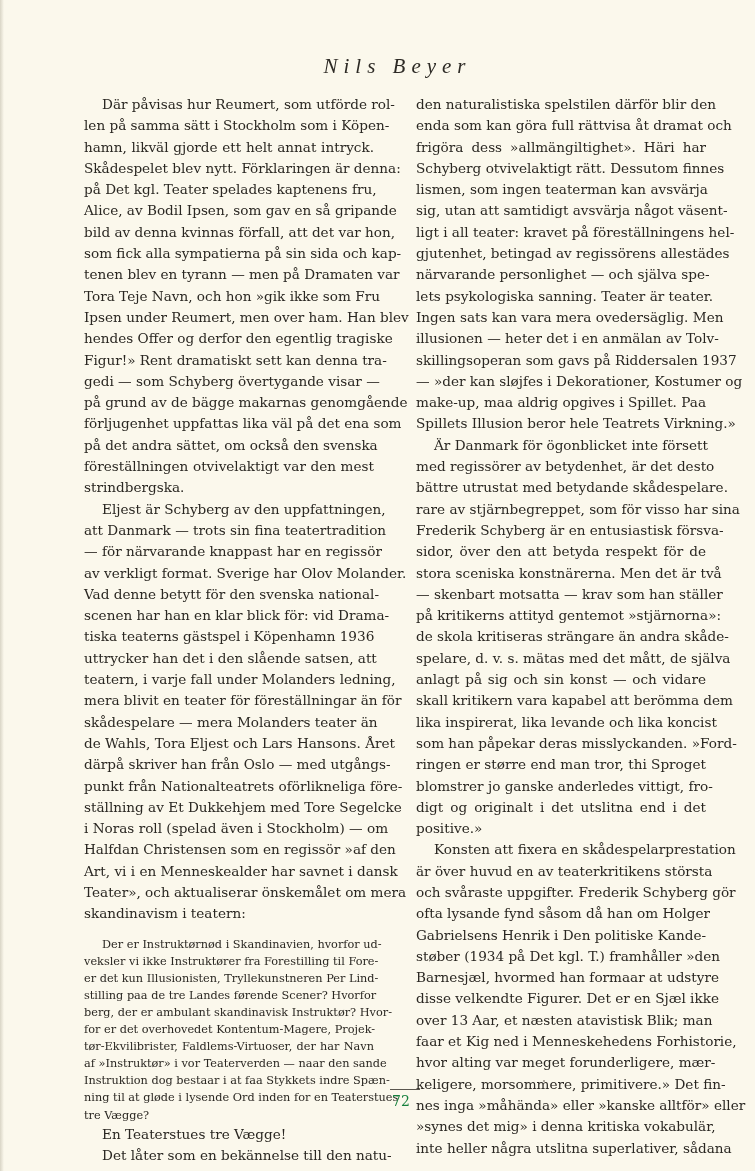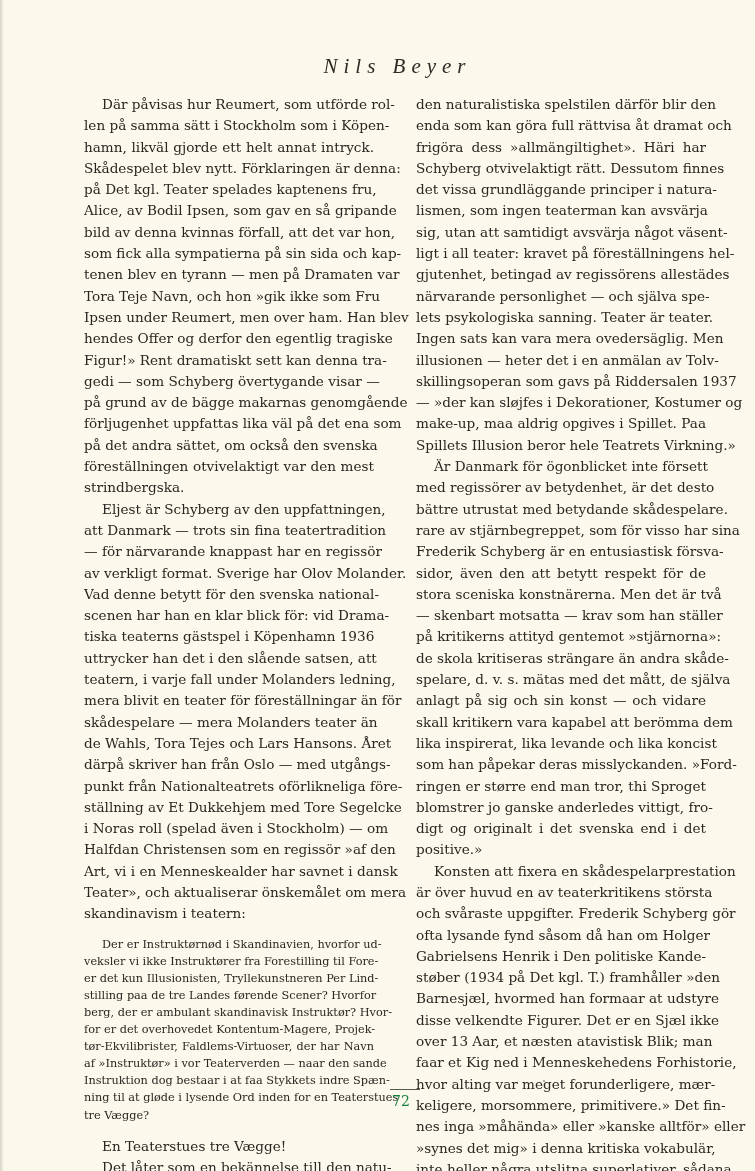--- a/index.html
+++ b/index.html
@@ -32,21 +32,21 @@
       font-size: 13.6px;
       white-space: nowrap;
       text-align: justify; text-align-last: justify;
       overflow: visible;
     }
     .line.last { text-align-last: left; }
     .line.indent { text-indent: 18px; }
     .quote .line {
       font-size: 11.3px; height: 17.1px; line-height: 17.1px;
     }
-    .quote { margin-top: 11px; margin-bottom: 12px; }
+    .quote { margin-top: 11px; margin-bottom: 0; }
     .it { }
     .footer-rule {
       position: absolute; left: 390px; top: 1089px; width: 30px;
       border-top: 1px solid #5a564e;
     }
     .page-number {
       position: absolute; left: 392px; top: 1093px;
       font-size: 14px; color: #15803d;
     }
     .speck {
@@ -88,21 +88,21 @@
       <div class="line"><span>att Danmark — trots sin fina teatertradition</span></div>
       <div class="line"><span>— för närvarande knappast har en regissör</span></div>
       <div class="line"><span>av verkligt format. Sverige har Olov Molander.</span></div>
       <div class="line"><span>Vad denne betytt för den svenska national-</span></div>
       <div class="line"><span>scenen har han en klar blick för: vid Drama-</span></div>
       <div class="line"><span>tiska teaterns gästspel i Köpenhamn 1936</span></div>
       <div class="line"><span>uttrycker han det i den slående satsen, att</span></div>
       <div class="line"><span>teatern, i varje fall under Molanders ledning,</span></div>
       <div class="line"><span>mera blivit en teater för föreställningar än för</span></div>
       <div class="line"><span>skådespelare — mera Molanders teater än</span></div>
-      <div class="line"><span>de Wahls, Tora Tejes och Lars Hansons. Året</span></div>
+      <div class="line"><span>de Wahls, Tora Eljest och Lars Hansons. Året</span></div>
       <div class="line"><span>därpå skriver han från Oslo — med utgångs-</span></div>
       <div class="line"><span>punkt från Nationalteatrets oförlikneliga före-</span></div>
       <div class="line"><span>ställning av Et Dukkehjem med Tore Segelcke</span></div>
       <div class="line"><span>i Noras roll (spelad även i Stockholm) — om</span></div>
       <div class="line"><span>Halfdan Christensen som en regissör »af den</span></div>
       <div class="line"><span>Art, vi i en Menneskealder har savnet i dansk</span></div>
       <div class="line"><span>Teater», och aktualiserar önskemålet om mera</span></div>
       <div class="line last"><span>skandinavism i teatern:</span></div>
     </div>
   <div class="quote">
@@ -123,53 +123,52 @@
       <div class="line indent"><span>Det låter som en bekännelse till den natu-</span></div>
     </div>
 </div>
 
 <div class="col col-right">
   <div>
       <div class="line"><span>den naturalistiska spelstilen därför blir den</span></div>
       <div class="line"><span>enda som kan göra full rättvisa åt dramat och</span></div>
       <div class="line"><span>frigöra dess »allmängiltighet». Häri har</span></div>
       <div class="line"><span>Schyberg otvivelaktigt rätt. Dessutom finnes</span></div>
-      <div class="line"><span>det vissa grundläggande principer i natura-</span></div>
       <div class="line"><span>lismen, som ingen teaterman kan avsvärja</span></div>
       <div class="line"><span>sig, utan att samtidigt avsvärja något väsent-</span></div>
       <div class="line"><span>ligt i all teater: kravet på föreställningens hel-</span></div>
       <div class="line"><span>gjutenhet, betingad av regissörens allestädes</span></div>
       <div class="line"><span>närvarande personlighet — och själva spe-</span></div>
       <div class="line"><span>lets psykologiska sanning. Teater är teater.</span></div>
       <div class="line"><span>Ingen sats kan vara mera ovedersäglig. Men</span></div>
       <div class="line"><span class="it">illusionen</span><span> — heter det i en anmälan av Tolv-</span></div>
       <div class="line"><span>skillingsoperan som gavs på Riddersalen 1937</span></div>
       <div class="line"><span>— </span><span class="it">»der kan sløjfes i Dekorationer, Kostumer og</span></div>
       <div class="line"><span class="it">make-up, maa aldrig opgives i Spillet. Paa</span></div>
       <div class="line"><span class="it">Spillets Illusion beror hele Teatrets Virkning.»</span></div>
     </div>
   <div>
       <div class="line indent"><span>Är Danmark för ögonblicket inte försett</span></div>
       <div class="line"><span>med regissörer av betydenhet, är det desto</span></div>
       <div class="line"><span>bättre utrustat med betydande skådespelare.</span></div>
       <div class="line"><span>rare av </span><span class="it">stjärnbegreppet</span><span>, som för visso har sina</span></div>
       <div class="line"><span>Frederik Schyberg är en entusiastisk försva-</span></div>
-      <div class="line"><span>sidor, även den att betytt respekt för de</span></div>
+      <div class="line"><span>sidor, över den att betyda respekt för de</span></div>
       <div class="line"><span>stora sceniska konstnärerna. Men det är två</span></div>
       <div class="line"><span>— skenbart motsatta — krav som han ställer</span></div>
       <div class="line"><span>på kritikerns attityd gentemot »stjärnorna»:</span></div>
       <div class="line"><span>de skola kritiseras strängare än andra skåde-</span></div>
       <div class="line"><span>spelare, d. v. s. mätas med det mått, de själva</span></div>
       <div class="line"><span>anlagt på sig och sin konst — och vidare</span></div>
       <div class="line"><span>skall kritikern vara kapabel att berömma dem</span></div>
       <div class="line"><span>lika inspirerat, lika levande och lika koncist</span></div>
       <div class="line"><span>som han påpekar deras misslyckanden. »Ford-</span></div>
       <div class="line"><span>ringen er større end man tror, thi Sproget</span></div>
       <div class="line"><span>blomstrer jo ganske anderledes vittigt, fro-</span></div>
-      <div class="line"><span>digt og originalt i det svenska end i det</span></div>
+      <div class="line"><span>digt og originalt i det utslitna end i det</span></div>
       <div class="line last"><span>positive.»</span></div>
     </div>
   <div>
       <div class="line indent"><span>Konsten att fixera en skådespelarprestation</span></div>
       <div class="line"><span>är över huvud en av teaterkritikens största</span></div>
       <div class="line"><span>och svåraste uppgifter. Frederik Schyberg gör</span></div>
       <div class="line"><span>ofta lysande fynd såsom då han om Holger</span></div>
       <div class="line"><span>Gabrielsens Henrik i Den politiske Kande-</span></div>
       <div class="line"><span>støber (1934 på Det kgl. T.) framhåller »den</span></div>
       <div class="line"><span class="it">Barnesjæl</span><span>, hvormed han formaar at udstyre</span></div>

